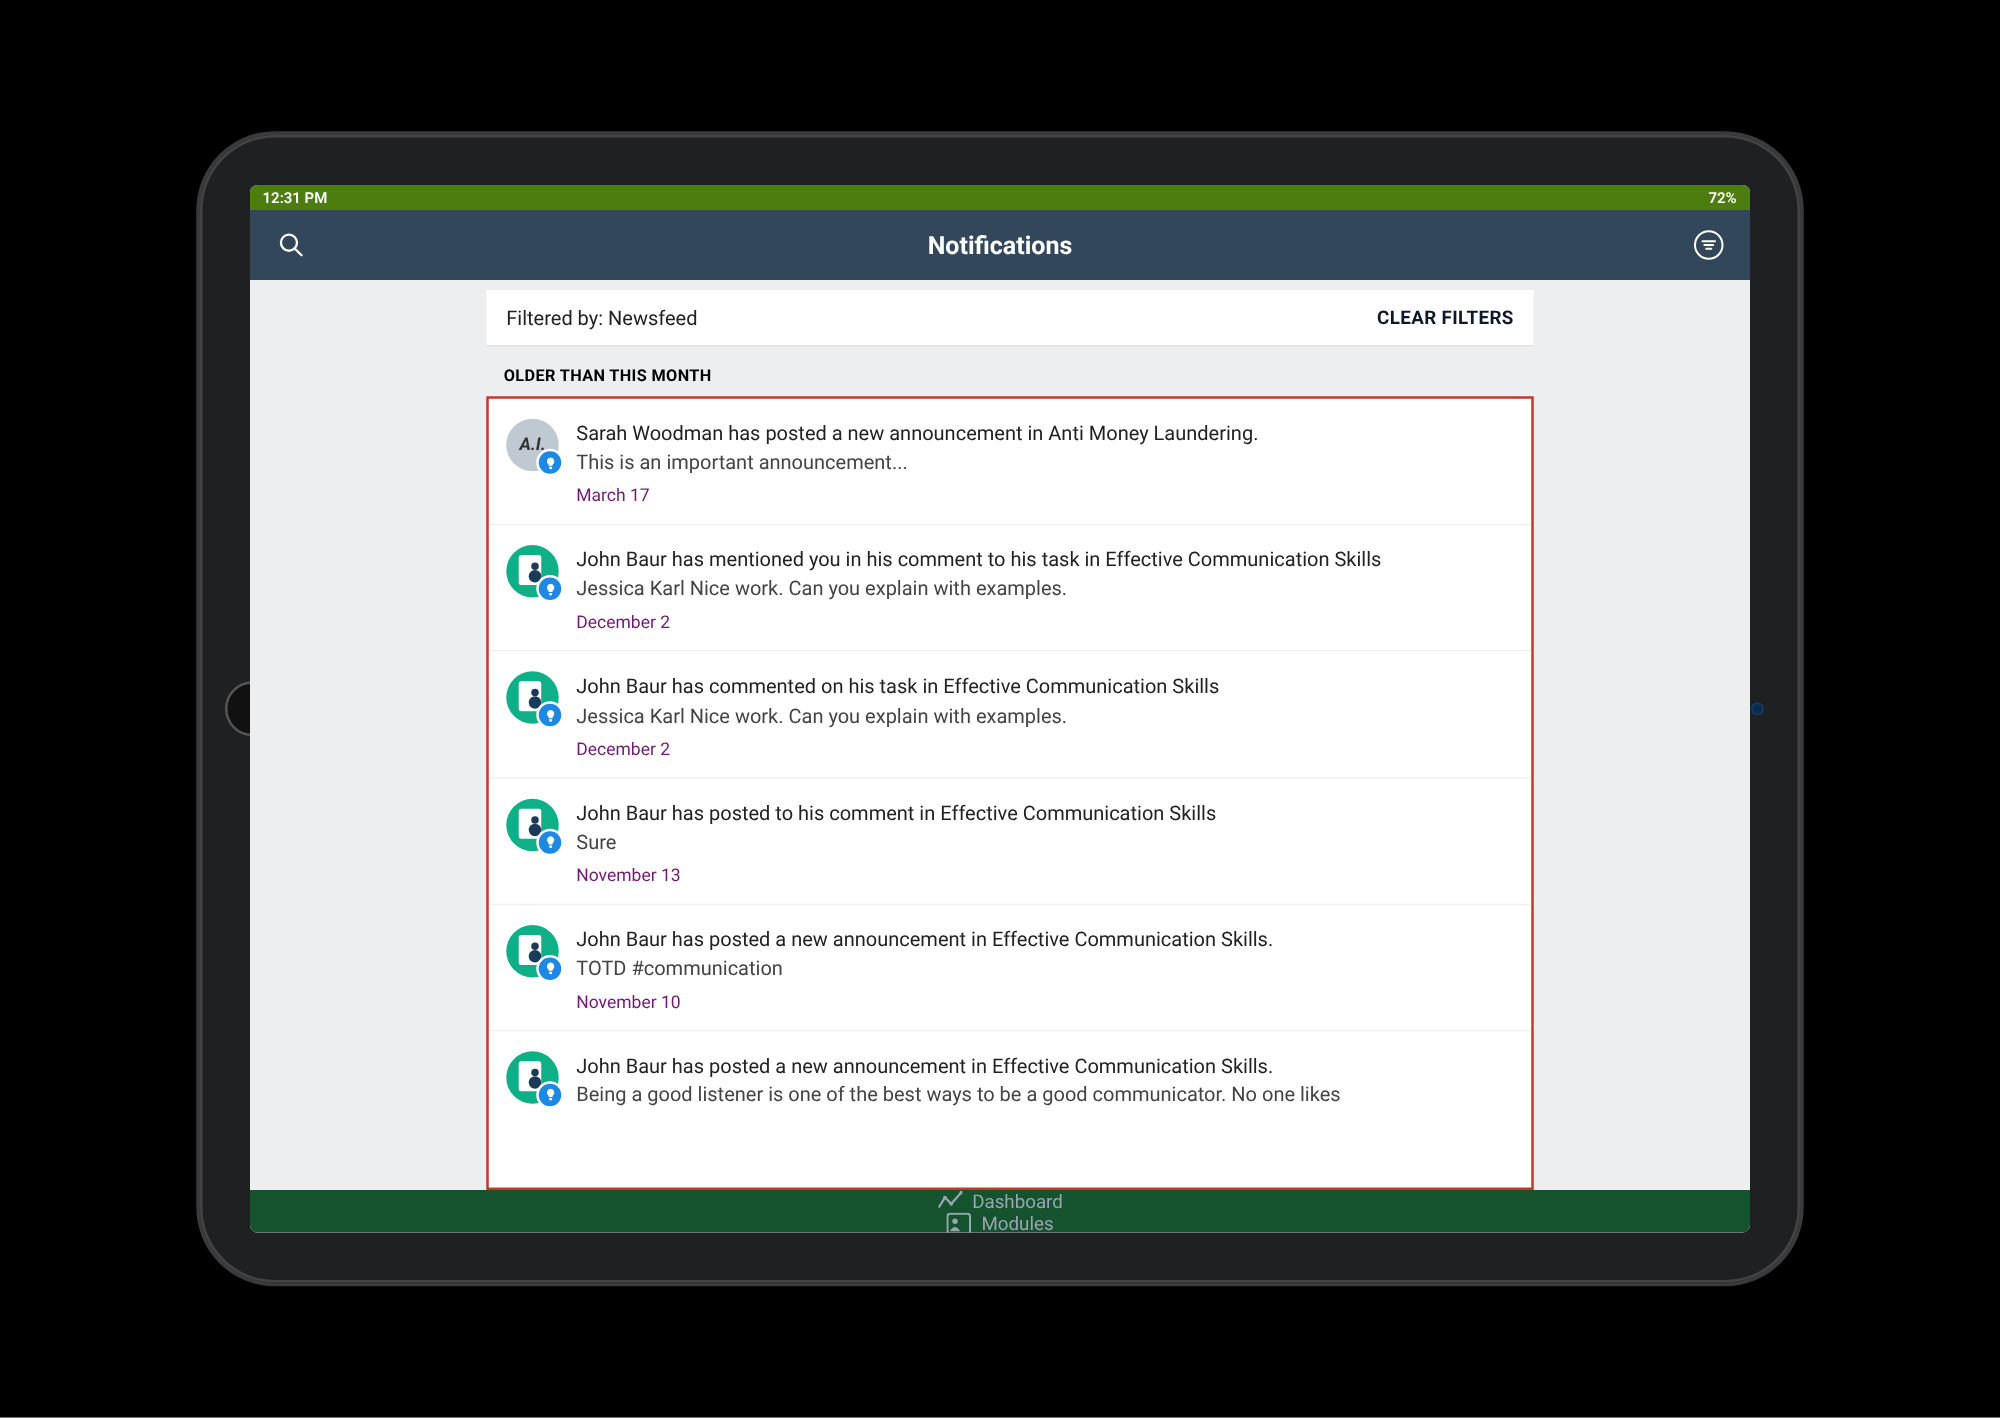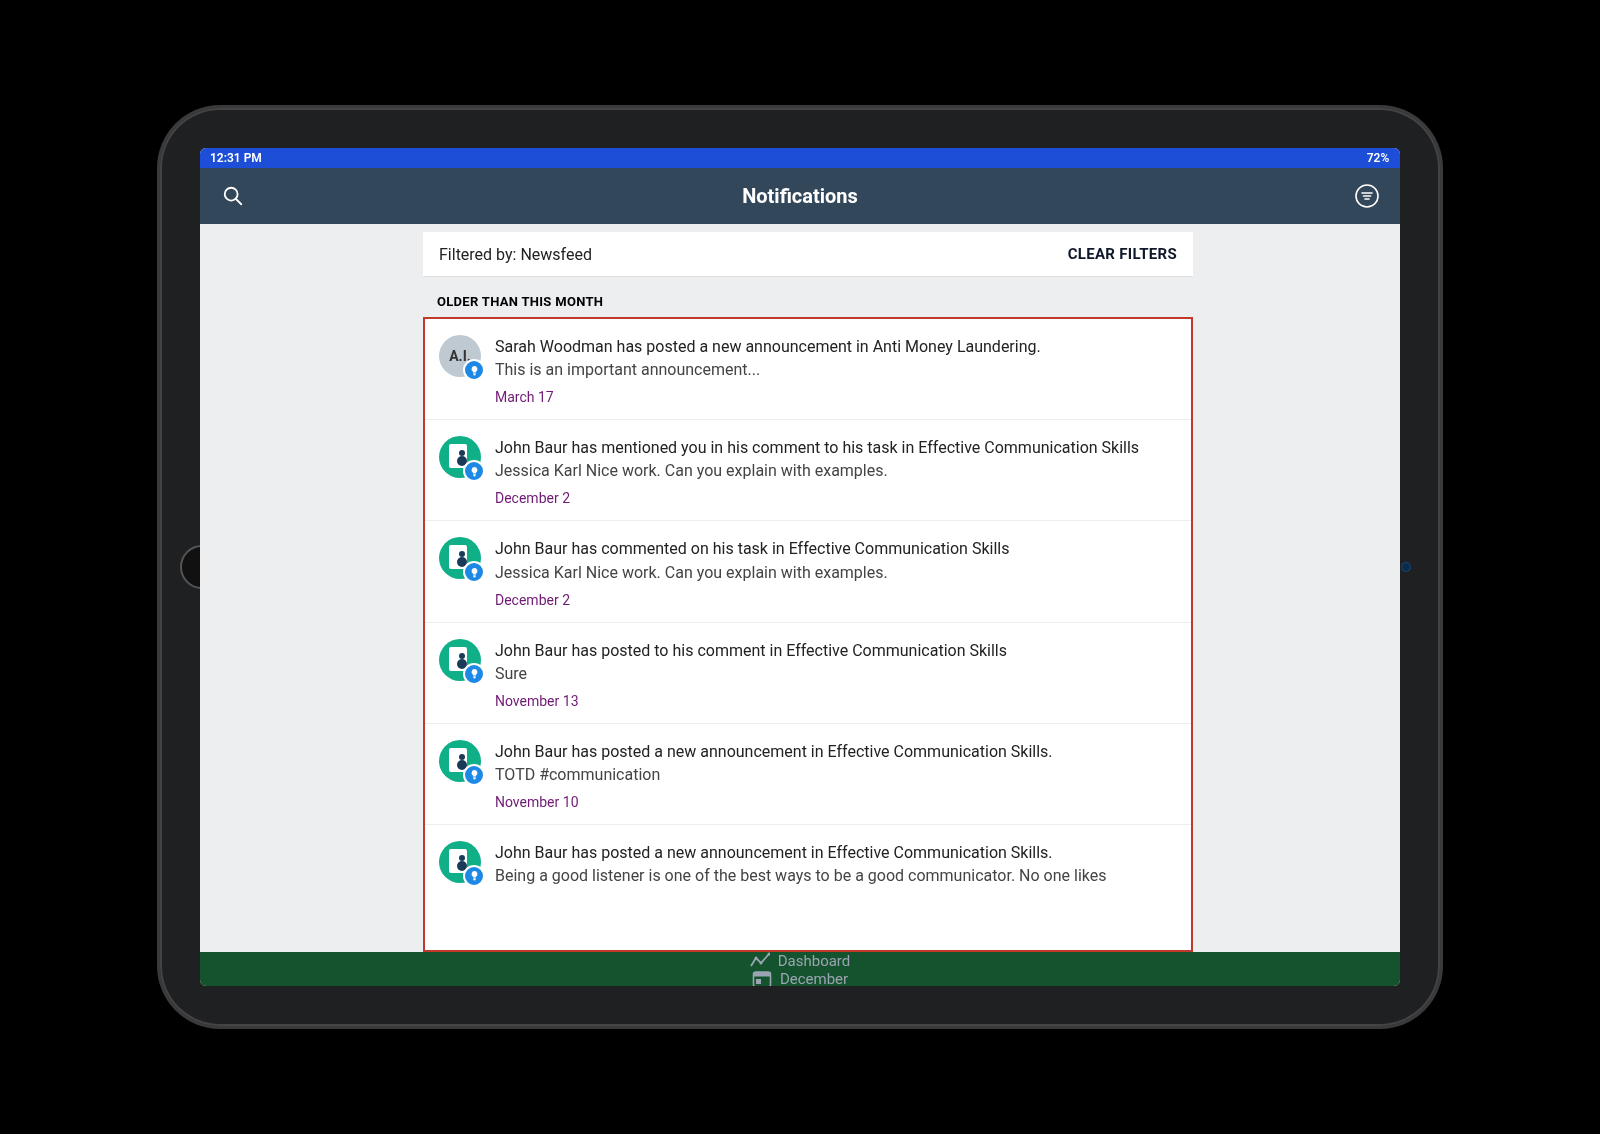--- a/index.html
+++ b/index.html
@@ -45,21 +45,21 @@
     height: 100%;
     background: #eceef0;
     border-radius: 6px;
     overflow: hidden;
     display: flex;
     flex-direction: column;
     position: relative;
   }
   .status-bar {
     height: 20px;
-    background: #1d4ed8;
+    background: #4d7c0f;
     color: #fff;
     font-size: 12px;
     font-weight: 600;
     display: flex;
     align-items: center;
     padding: 0 10px;
     justify-content: space-between;
   }
   .status-right { display: flex; align-items: center; gap: 4px; flex-direction: column; }
   .wifi-icon, .battery-icon { display: inline-flex; align-items: center; }
@@ -88,21 +88,21 @@
     cursor: pointer;
   }
   .content {
     flex: 1;
     overflow: hidden;
     display: flex;
     justify-content: center;
     padding-top: 8px;
   }
   .content-inner {
-    width: 770px;
+    width: 838px;
     display: flex;
     flex-direction: column;
     margin-left: 16px;
   }
   .filter-bar {
     background: #fff;
     height: 44px;
     display: flex;
     align-items: center;
     padding: 0 16px;
@@ -145,20 +145,21 @@
     width: 42px; height: 42px;
     flex-shrink: 0;
   }
   .avatar {
     width: 42px; height: 42px;
     border-radius: 50%;
     background: #bfc9d2;
     display: flex; align-items: center; justify-content: center;
     font-size: 14px; font-weight: 700; color: #333;
     overflow: hidden;
+    font-style: italic;
   }
   .avatar.green {
     background: #0fb088;
     position: relative;
   }
   .avatar.green::before {
     content:"";
     position:absolute;
     width:18px; height:24px;
     background:#fff;
@@ -397,20 +398,30 @@
               <circle cx="6" cy="6" r="1.5" fill="#9aa4b2"></circle>
               <circle cx="11" cy="11" r="1.5" fill="#9aa4b2"></circle>
               <circle cx="19" cy="2" r="1.5" fill="#9aa4b2"></circle>
             </svg>
         </span>
         <span>Dashboard</span>
       </div>
       <div class="tab">
         <span class="tab-icon">
           <svg width="20" height="18" viewBox="0 0 20 18">
+              <rect x="1" y="1" width="18" height="16" rx="2" stroke="#9aa4b2" stroke-width="1.6" fill="none"></rect>
+              <circle cx="7" cy="7" r="2.2" fill="#9aa4b2"></circle>
+              <path d="M3 15c1-2.5 3-3.5 4-3.5s3 1 4 3.5" fill="#9aa4b2"></path>
+            </svg>
+        </span>
+        <span>Modules</span>
+      </div>
+      <div class="tab">
+        <span class="tab-icon">
+          <svg width="20" height="18" viewBox="0 0 20 18">
               <rect x="1.5" y="2" width="17" height="15" rx="2.5" stroke="#9aa4b2" stroke-width="1.6" fill="none"></rect>
               <rect x="1.5" y="2" width="17" height="4.5" fill="#9aa4b2"></rect>
               <rect x="4" y="9" width="5" height="5" fill="#9aa4b2"></rect>
             </svg>
         </span>
         <span>December</span>
       </div>
       <div class="tab active">
         <span class="tab-icon">
           <svg width="18" height="20" viewBox="0 0 18 20">

